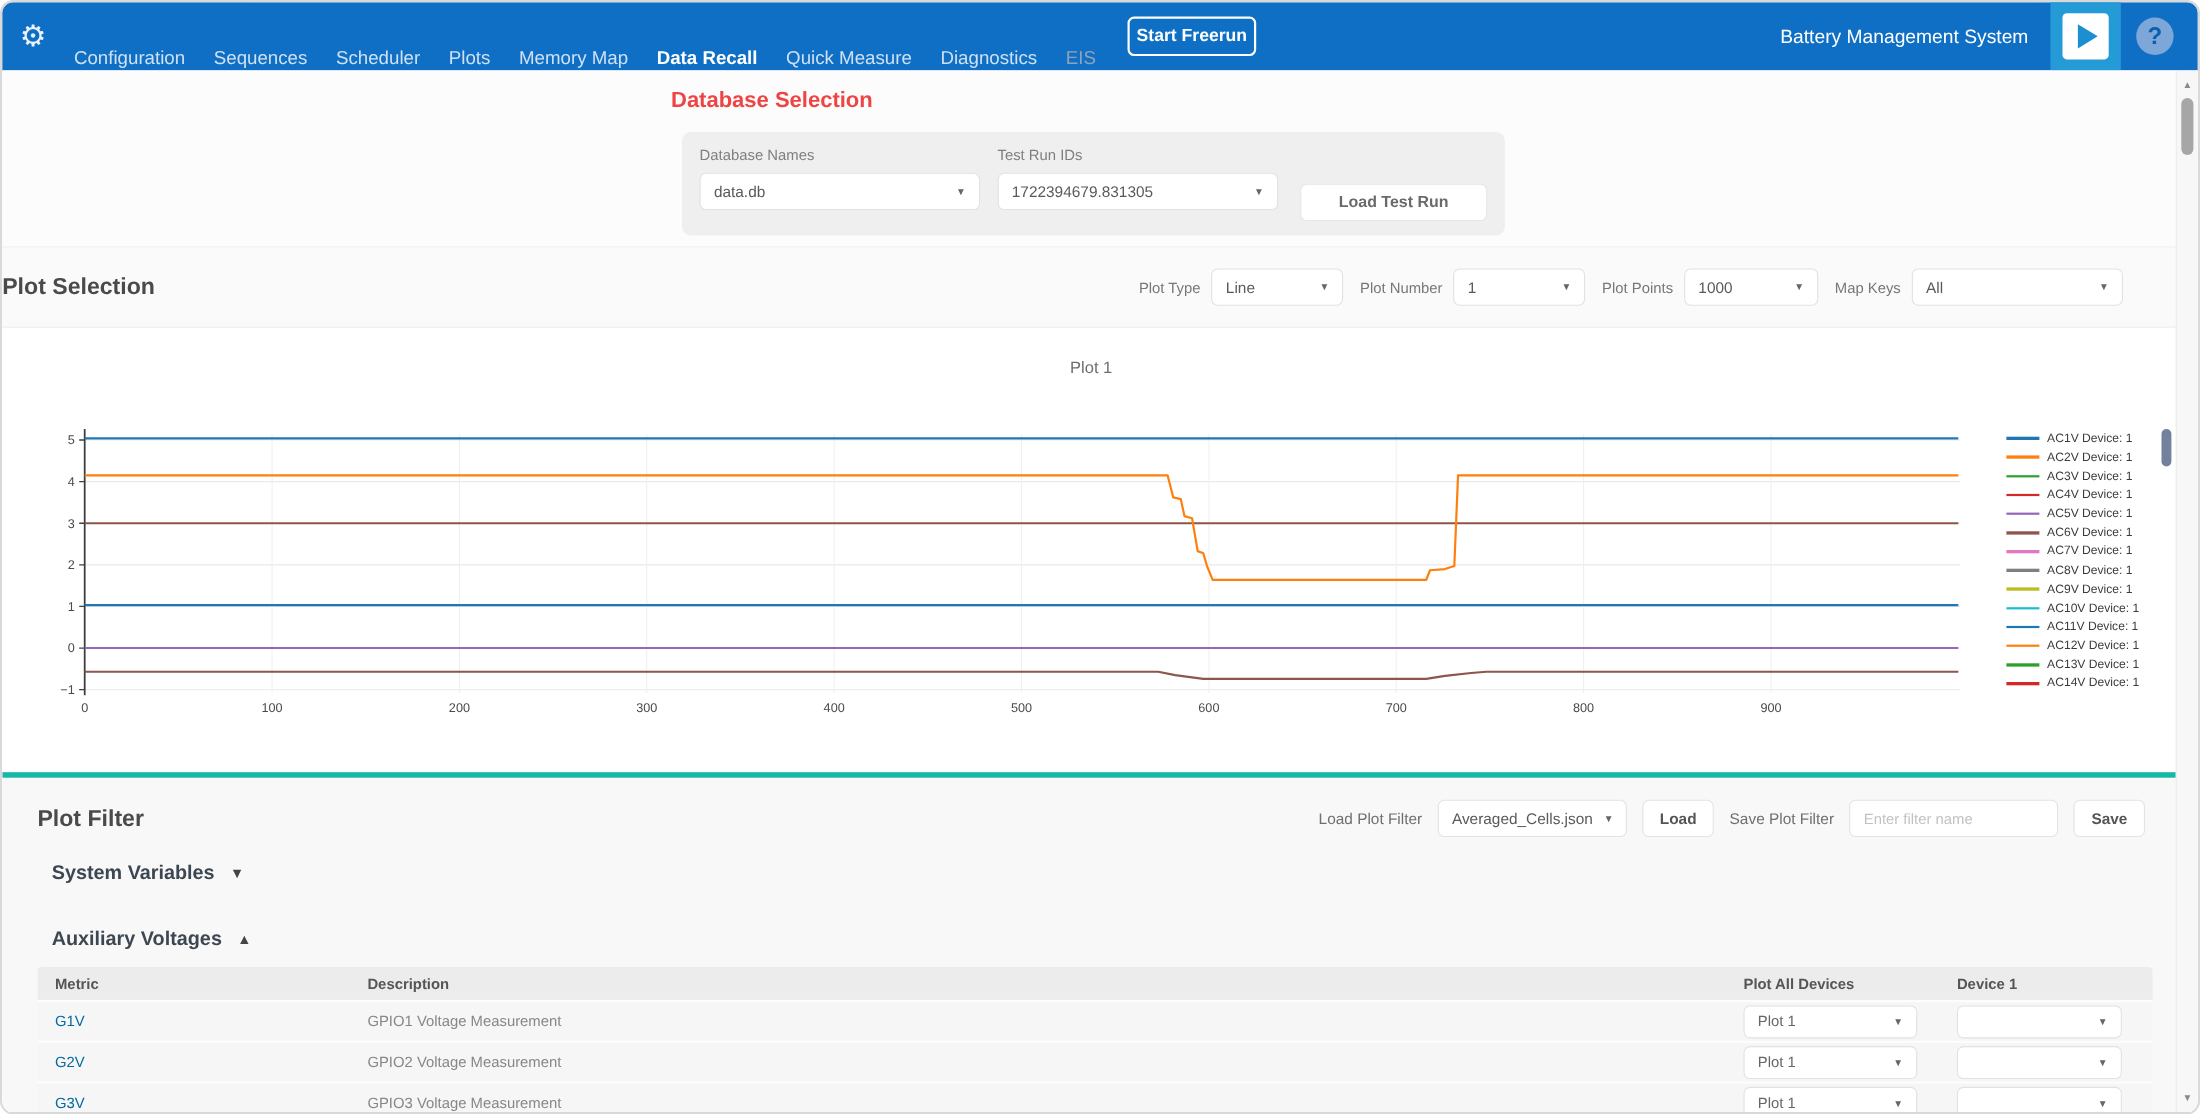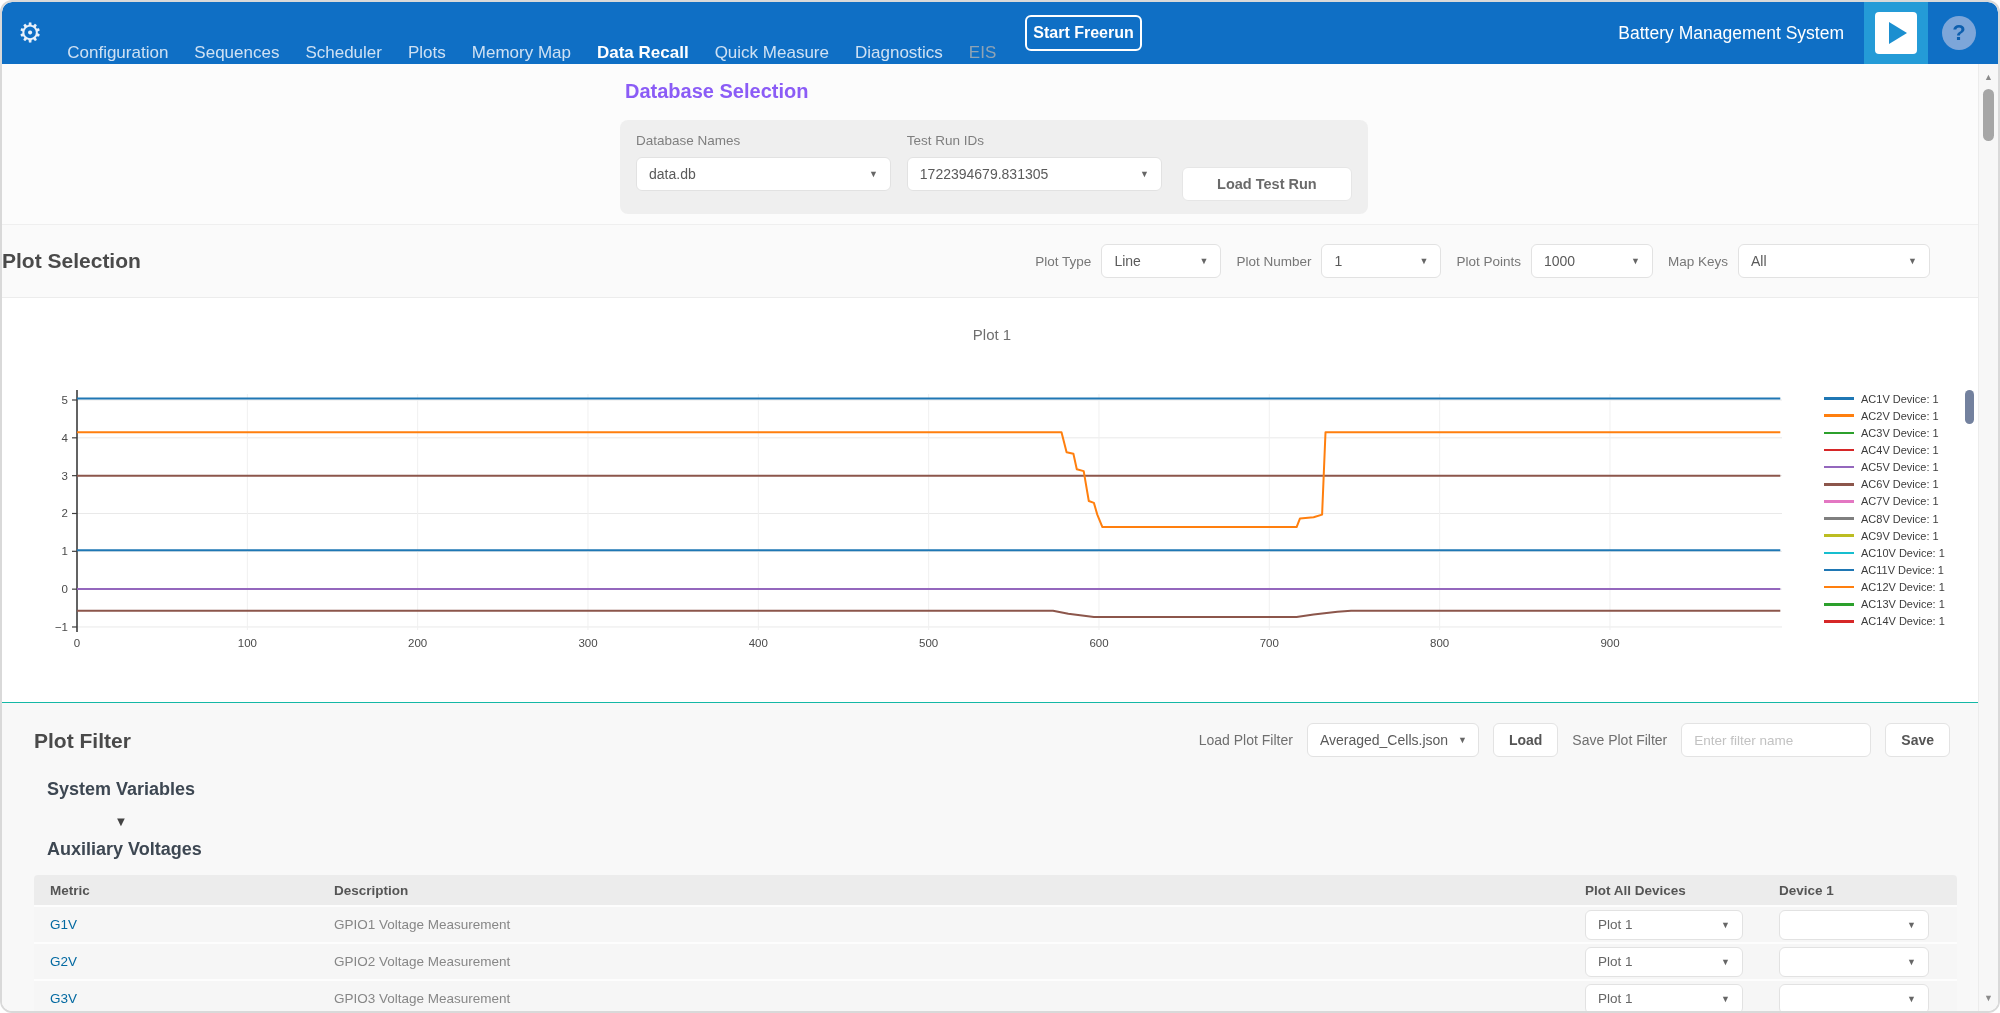--- a/index.html
+++ b/index.html
@@ -22,26 +22,26 @@
   .play-inner{width:42px;height:42px;background:#ffffff;border-radius:4px;display:flex;align-items:center;justify-content:center;}
   .play-tri{width:0;height:0;border-top:11px solid transparent;border-bottom:11px solid transparent;border-left:18px solid #1b8fd0;margin-left:4px;}
   .help-circle{width:34px;height:34px;border-radius:50%;background:#7da6d9;color:#0d5fae;font-size:22px;font-weight:bold;display:flex;align-items:center;justify-content:center;margin:0 22px 0 14px;}
 
   
   .content{position:absolute;top:62px;left:0;right:0;bottom:0;background:#fafafa;overflow:hidden;}
   .section{position:absolute;left:0;right:20px;}
   .sec-db{top:0;height:160px;background:#fcfcfc;}
   .sec-plotsel{top:160px;height:74px;background:#fafafa;border-top:1px solid #efefef;border-bottom:1px solid #ececec;display:flex;align-items:center;}
   .sec-chart{top:234px;height:404px;background:#ffffff;}
-  .sec-filter{top:638px;bottom:0;background:#f8f8f8;border-top:1px solid #14b8a6;}
+  .sec-filter{top:638px;bottom:0;background:#f8f8f8;border-top:5px solid #14b8a6;}
 
   h2.sec-title{margin:0;font-size:21px;font-weight:bold;color:#4a4a4a;}
 
   
-  .db-title{position:absolute;left:623px;top:16px;font-size:20px;font-weight:600;color:#8b5cf6;}
+  .db-title{position:absolute;left:608px;top:16px;font-size:20px;font-weight:600;color:#ef4444;}
   .db-card{position:absolute;left:618px;top:56px;width:748px;height:94px;background:#efefef;border-radius:8px;padding:13px 16px;display:flex;}
   .field{display:flex;flex-direction:column;}
   .field-label{font-size:13.5px;color:#7f7f7f;margin-bottom:9px;}
   .select{background:#fff;border:1px solid #e2e2e2;border-radius:6px;height:34px;display:flex;align-items:center;justify-content:space-between;padding:0 12px;font-size:14px;color:#5a5a5a;cursor:pointer;}
   .select .caret{font-size:9px;color:#666;margin-left:10px;}
   .w255{width:255px;}
   .db-load-btn{align-self:flex-end;margin-left:20px;width:172px;height:34px;background:#fff;border:1px solid #e6e6e6;border-radius:6px;font-size:14.5px;font-weight:600;color:#6a6a6a;font-family:inherit;cursor:pointer;}
   .gap16{width:16px;}
 
   
@@ -60,21 +60,21 @@
   .legend-label{font-size:11px;color:#3c3c3c;white-space:nowrap;}
 
   
   .filter-title{position:absolute;left:32px;top:26px;}
   .filter-controls{position:absolute;top:20px;right:28px;display:flex;align-items:center;gap:14px;}
   .filter-label{font-size:14px;color:#6f6f6f;white-space:nowrap;}
   .sel-172{width:172px;}
   .small-btn{height:34px;background:#fff;border:1px solid #e3e3e3;border-radius:6px;font-size:14px;font-weight:600;color:#555;font-family:inherit;padding:0 15px;cursor:pointer;}
   .filter-input{width:190px;height:34px;background:#fff;border:1px solid #e3e3e3;border-radius:6px;padding:0 12px;font-size:13.5px;color:#555;font-family:inherit;outline:none;}
   .filter-input::placeholder{color:#c2c2c2;}
-  .group-header{position:absolute;left:45px;display:flex;align-items:center;gap:14px;font-size:18px;font-weight:600;color:#3d4752;cursor:pointer;flex-direction:column;}
+  .group-header{position:absolute;left:45px;display:flex;align-items:center;gap:14px;font-size:18px;font-weight:600;color:#3d4752;cursor:pointer;}
   .group-caret{font-size:13px;color:#444;}
   .gh-sys{top:76px;}
   .gh-aux{top:136px;}
 
   
   .aux-table{position:absolute;left:32px;top:172px;width:1923px;border-radius:4px;overflow:hidden;}
   .t-row{display:grid;grid-template-columns:284px 1251px 194px 1fr;padding-left:16px;align-items:center;}
   .t-head{background:#ececec;height:30px;font-size:13.5px;font-weight:600;color:#555;}
   .t-body-row{background:#f6f6f6;height:37px;border-top:2px solid #fdfdfd;font-size:13.5px;}
   .t-metric{color:#0369a1;}

